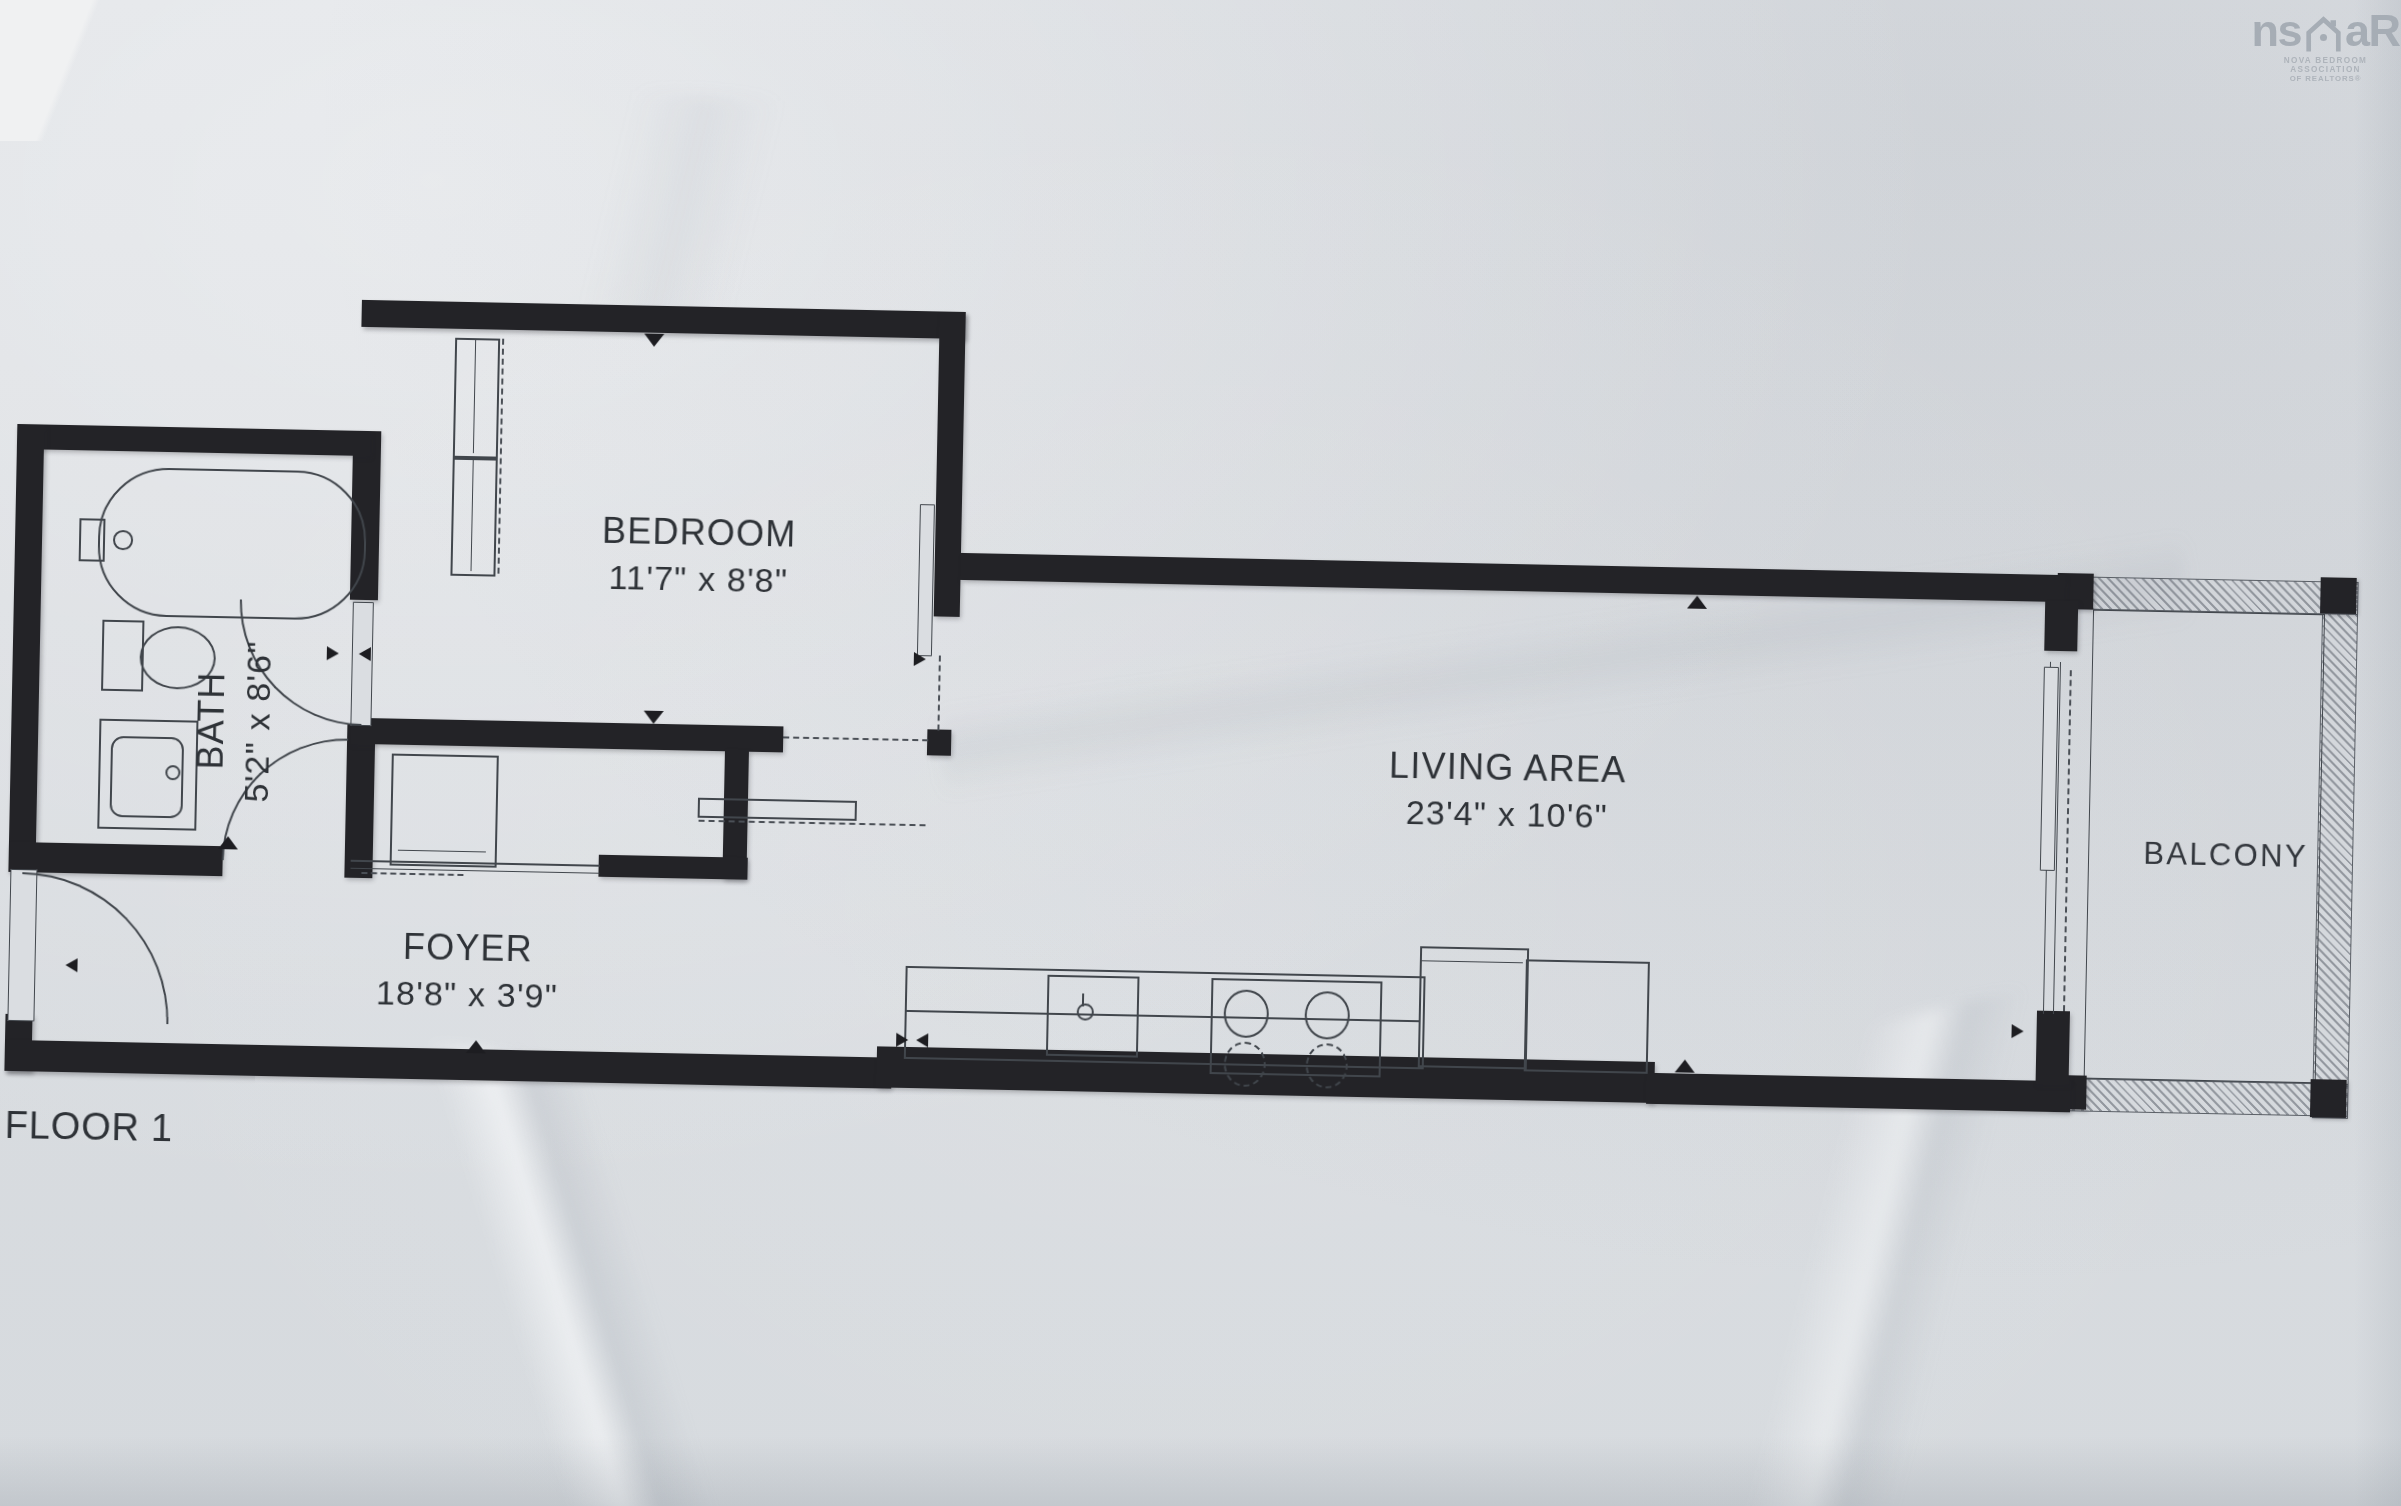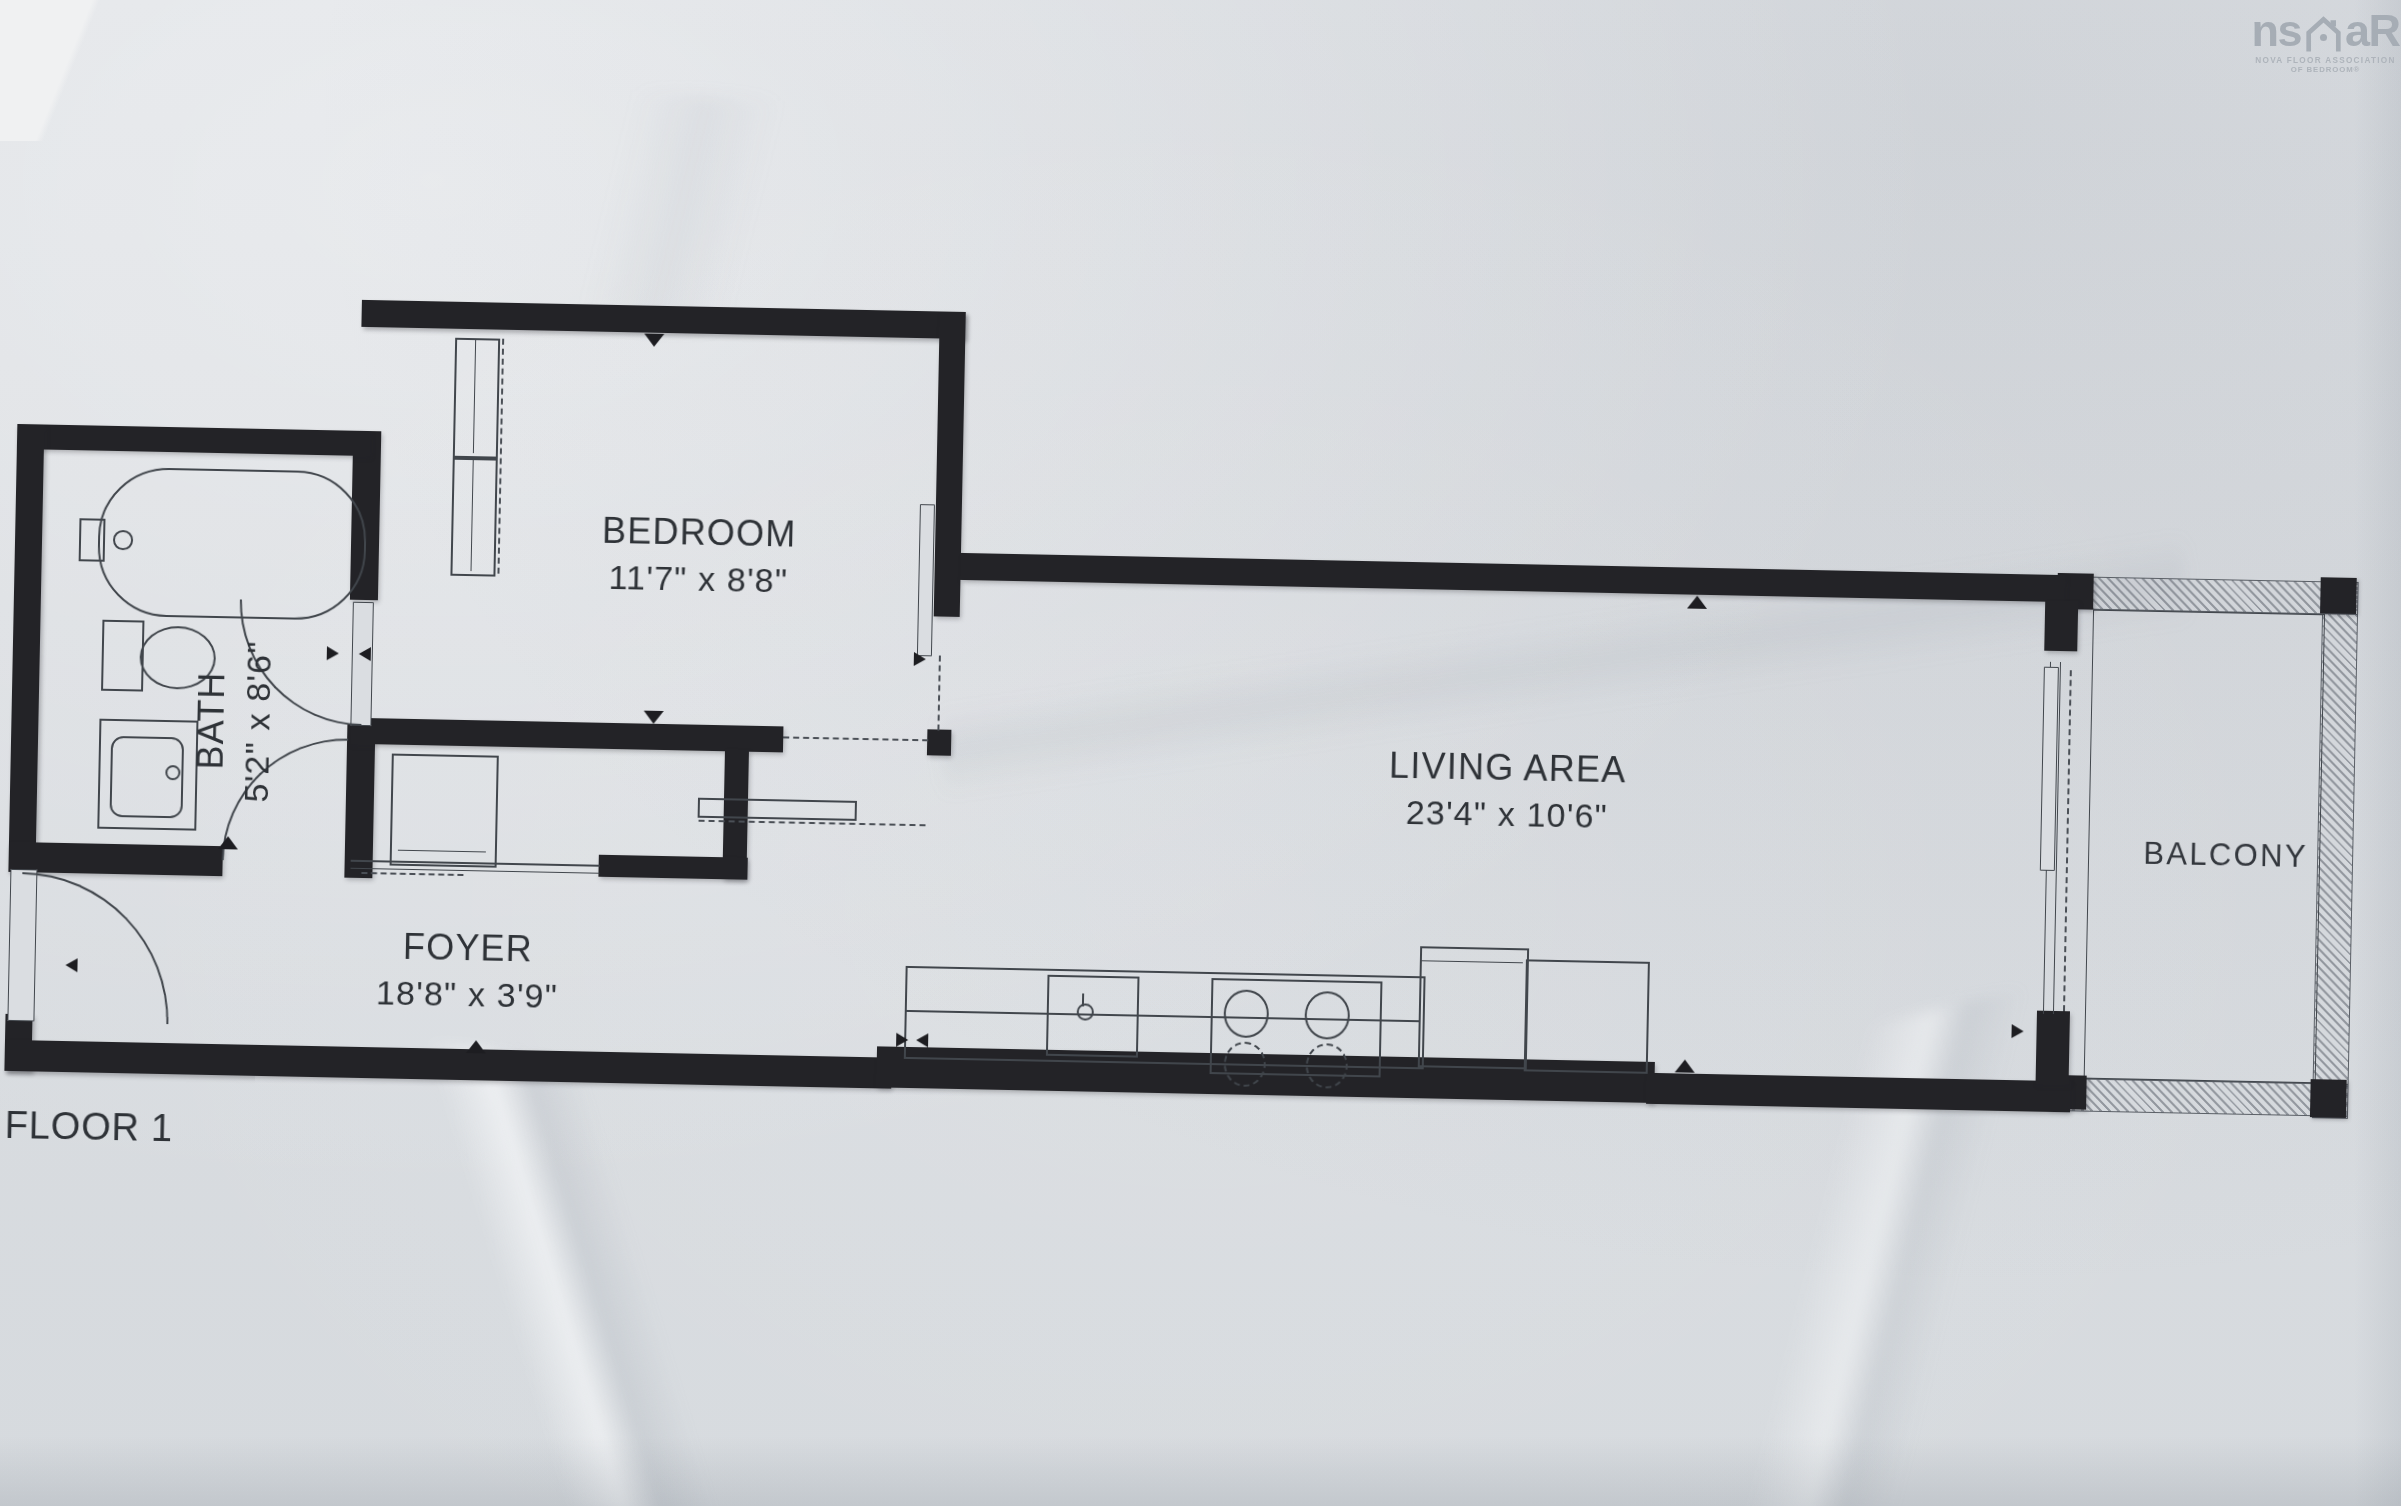--- a/index.html
+++ b/index.html
@@ -210,16 +210,16 @@
     <span>ns</span>
     <span style="display:inline-block;line-height:0;">
       <svg width="41" height="39" viewBox="0 0 52 50" fill="none">
         <path d="M7 48 L7 24 L26 7 L45 24 L45 48" stroke="#a6adb5" stroke-width="6" fill="none"></path>
         <rect x="35" y="8" width="7" height="8" fill="#a6adb5"></rect>
         <circle cx="26" cy="30" r="4.5" fill="#a6adb5"></circle>
       </svg>
     </span>
     <span>aR</span>
   </div>
-  <div class="cap">NOVA FLOOR ASSOCIATION</div>
-  <div class="cap2">OF BEDROOM®</div>
+  <div class="cap">NOVA BEDROOM ASSOCIATION</div>
+  <div class="cap2">OF REALTORS®</div>
 </div>
 
 
 </body></html>

